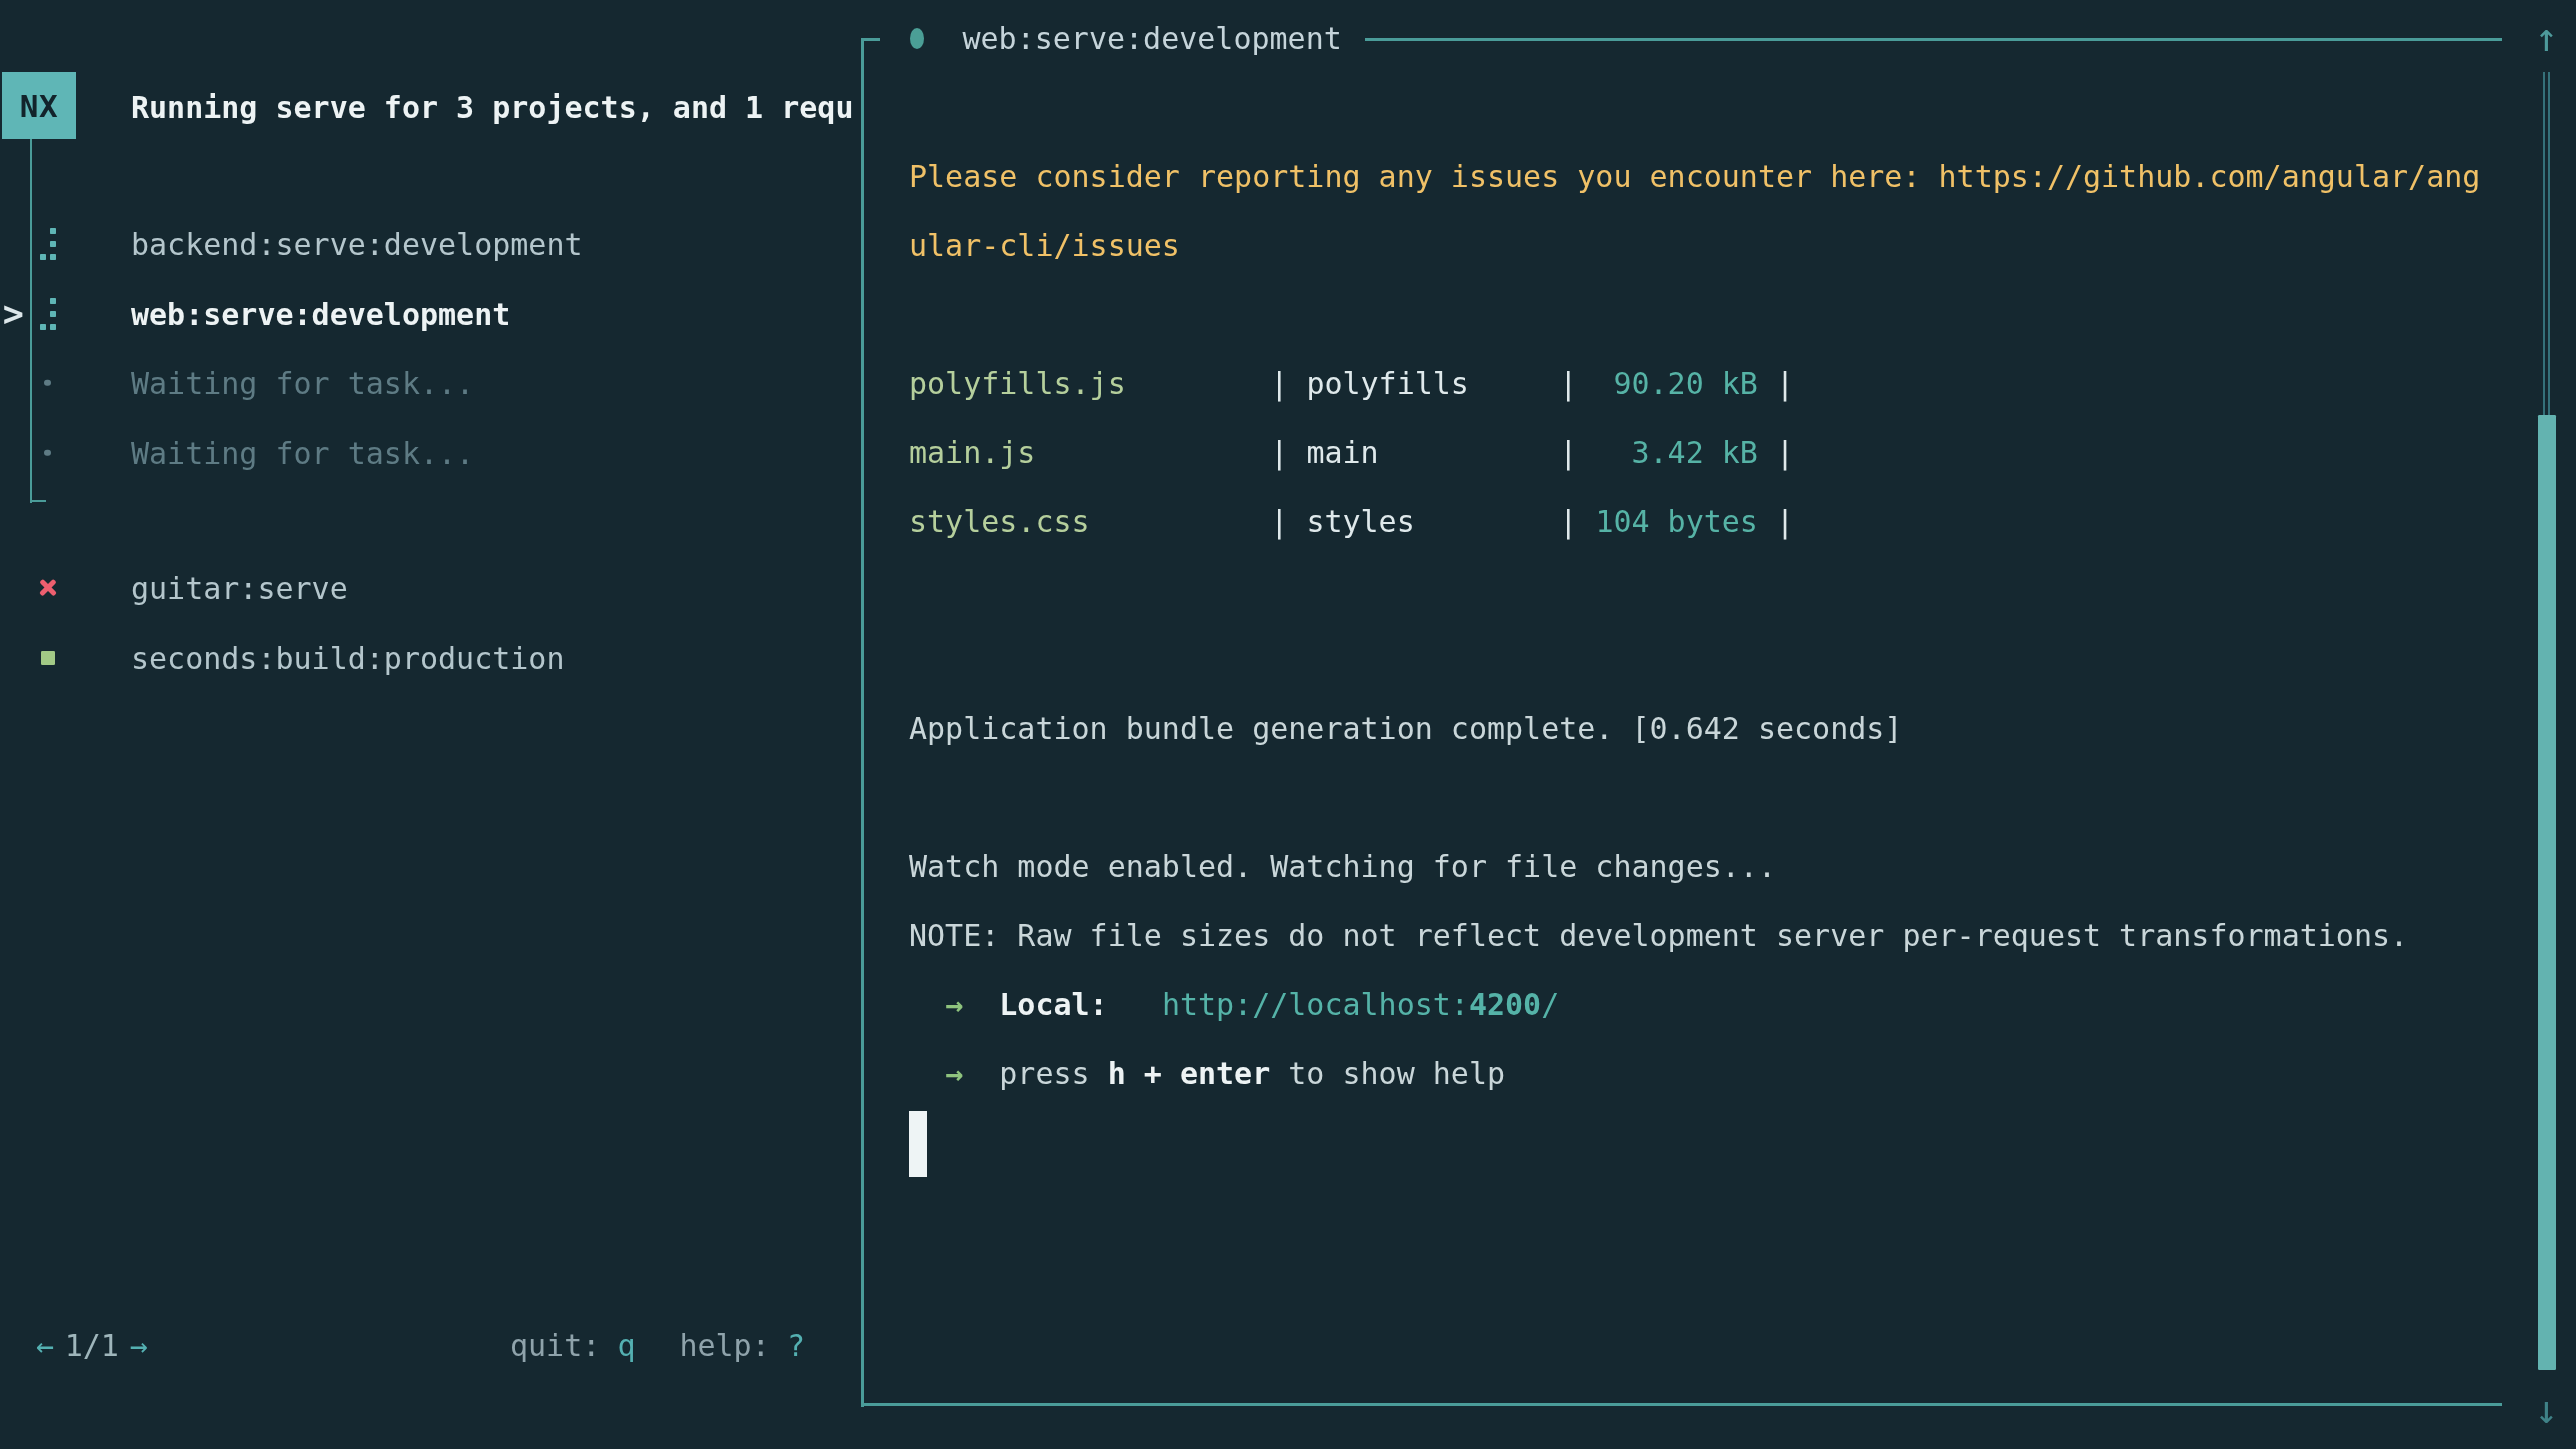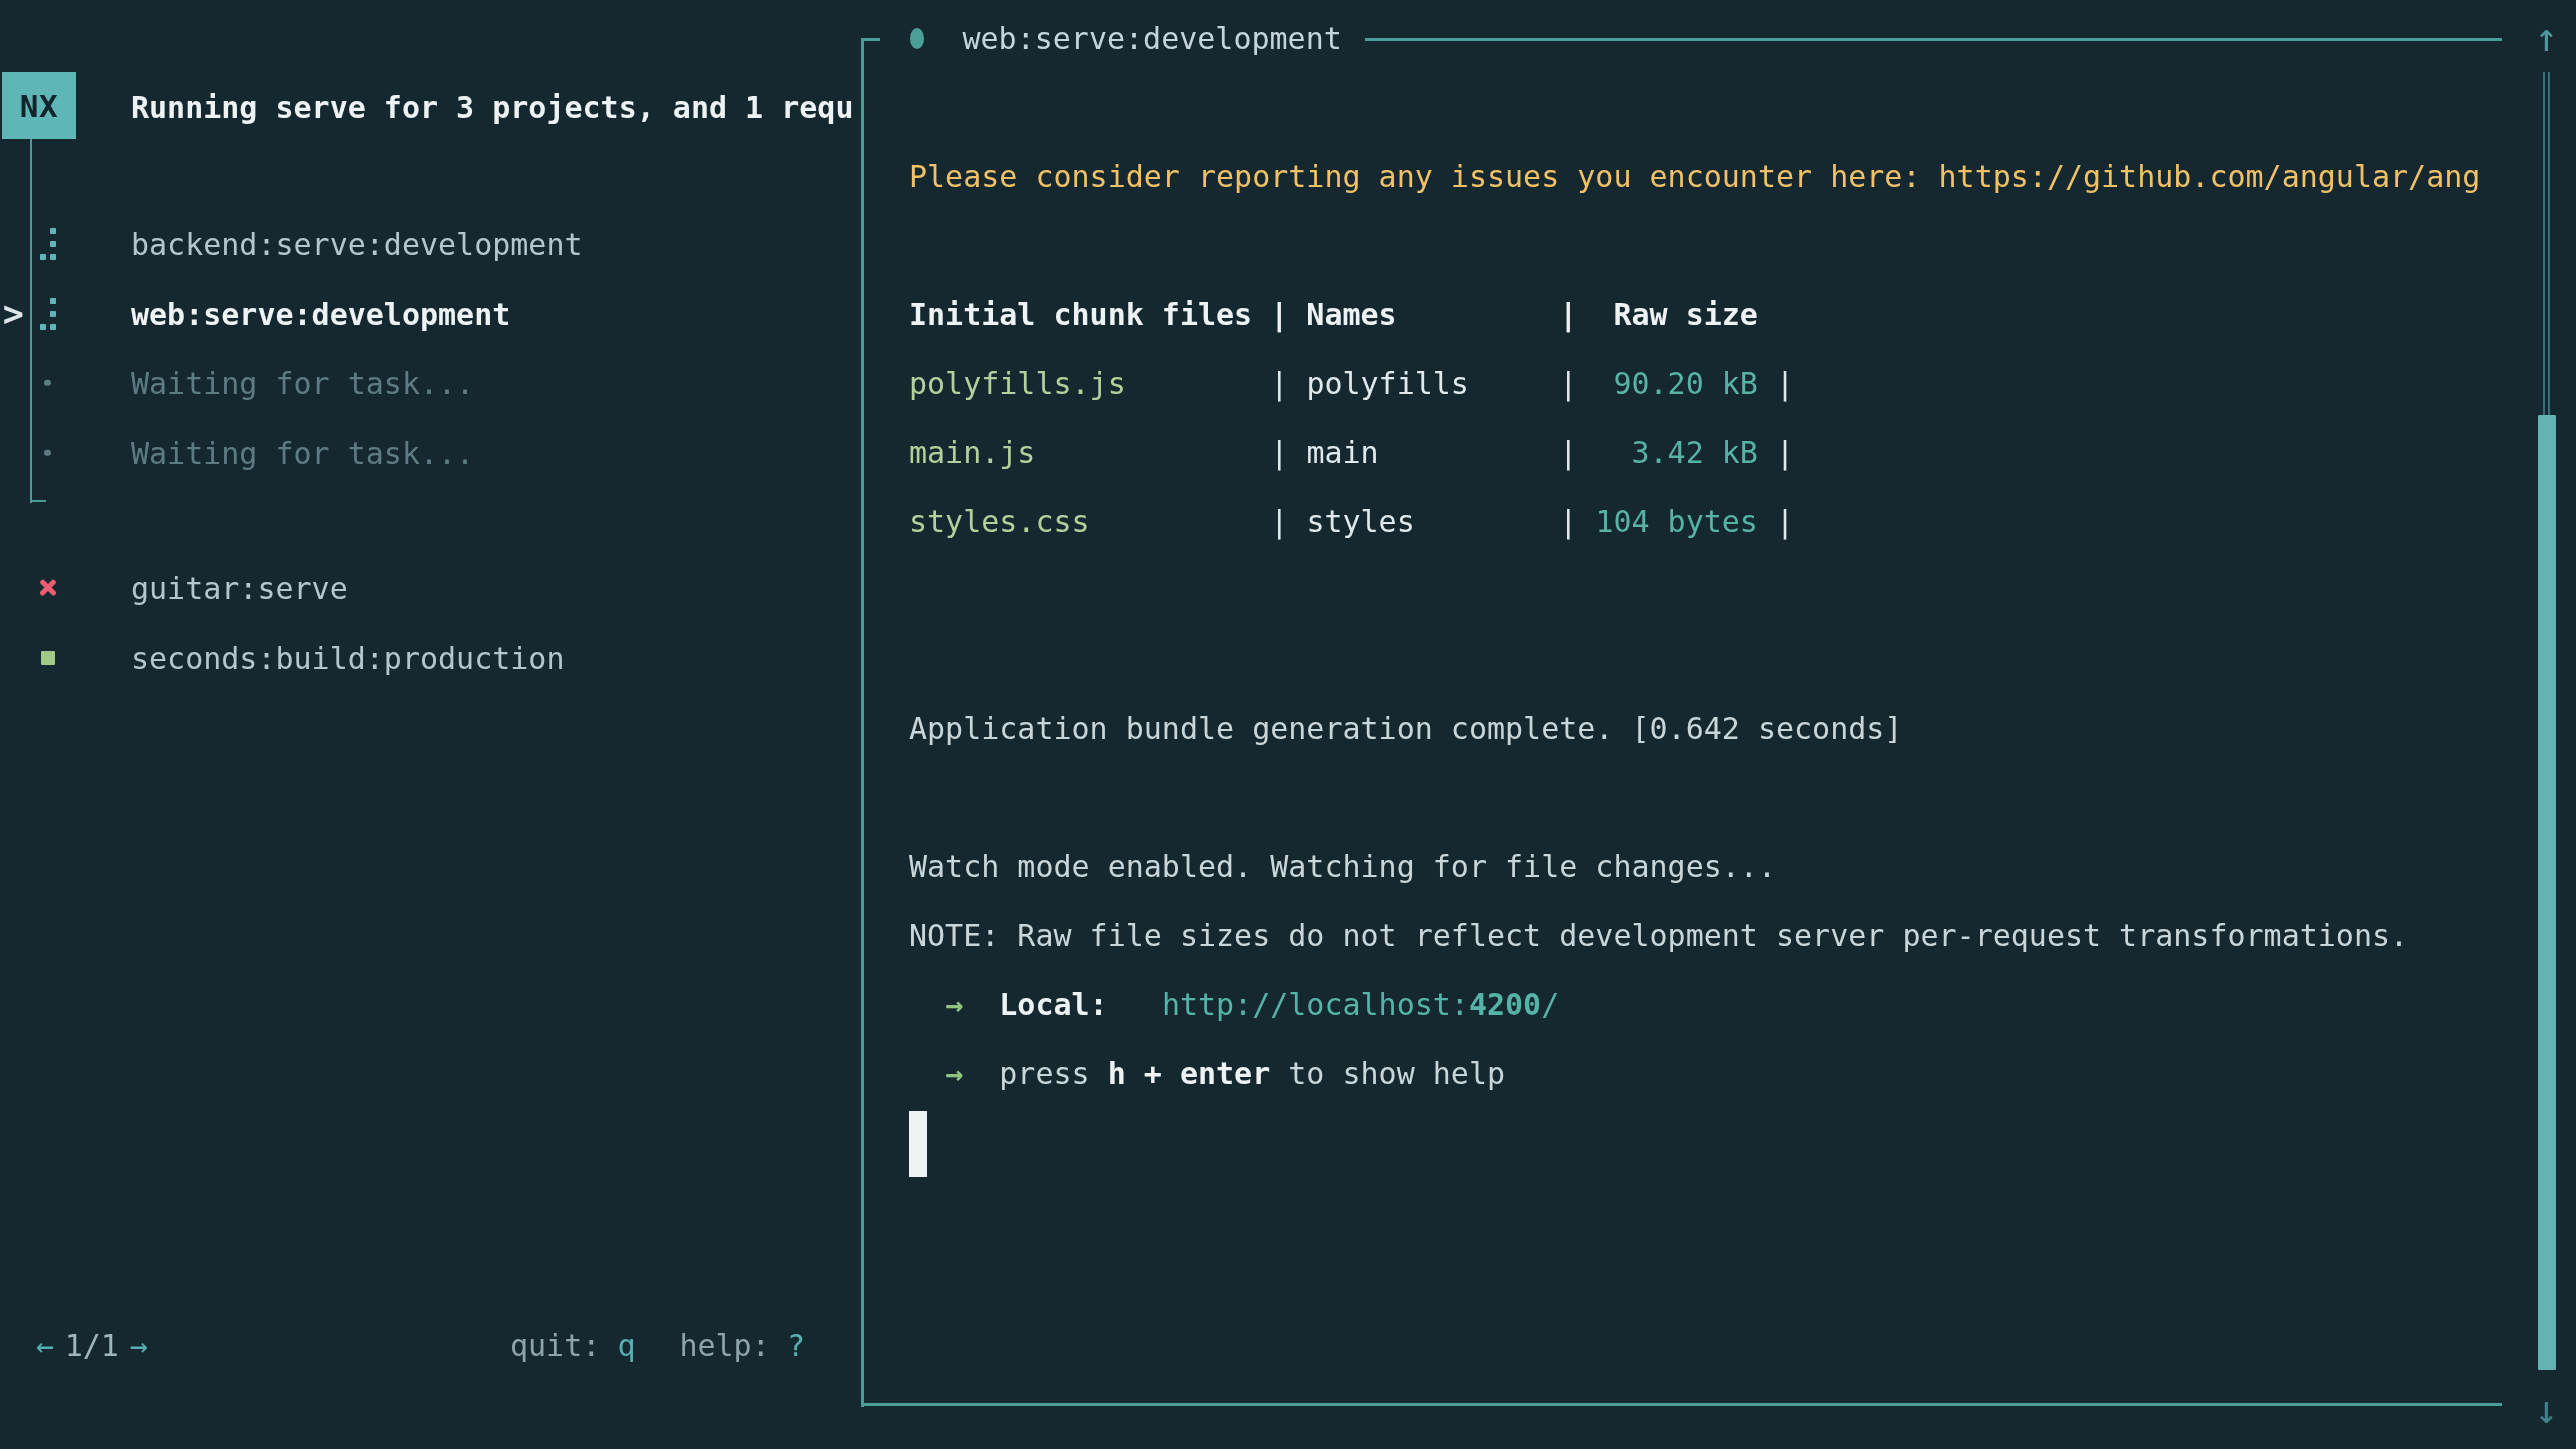--- a/index.html
+++ b/index.html
@@ -192,22 +192,22 @@
   <div>
     <div class="pb-top"></div>
     <div class="pb-left"></div>
     <div class="pb-bottom"></div>
     <div id="panel-title">
       <span class="bullet"></span>
       <span class="pt-text">web:serve:development</span>
     </div>
     <div id="panel-lines">
         <div class="tline"><span class="c-y">Please consider reporting any issues you encounter here: https://github.com/angular/ang</span></div>
-        <div class="tline"></div>
-        <div class="tline"><span class="c-b">Initial chunk files | Names         |  Raw size</span></div>
+        <div class="tline"><span class="c-y">ular-cli/issues</span></div>
+        <div class="tline"></div>
         <div class="tline"><span class="c-file">polyfills.js</span><span class="c-fg">        </span><span class="c-w">| </span><span class="c-w">polyfills</span><span class="c-fg">     </span><span class="c-w">| </span><span class="c-size"> 90.20 kB</span><span class="c-fg"> </span><span class="c-w">|</span></div>
         <div class="tline"><span class="c-file">main.js</span><span class="c-fg">             </span><span class="c-w">| </span><span class="c-w">main</span><span class="c-fg">          </span><span class="c-w">| </span><span class="c-size">  3.42 kB</span><span class="c-fg"> </span><span class="c-w">|</span></div>
         <div class="tline"><span class="c-file">styles.css</span><span class="c-fg">          </span><span class="c-w">| </span><span class="c-w">styles</span><span class="c-fg">        </span><span class="c-w">| </span><span class="c-size">104 bytes</span><span class="c-fg"> </span><span class="c-w">|</span></div>
         <div class="tline"></div>
         <div class="tline"></div>
         <div class="tline"><span class="c-fg">Application bundle generation complete. [0.642 seconds]</span></div>
         <div class="tline"></div>
         <div class="tline"><span class="c-fg">Watch mode enabled. Watching for file changes...</span></div>
         <div class="tline"><span class="c-fg">NOTE: Raw file sizes do not reflect development server per-request transformations.</span></div>
         <div class="tline"><span class="c-fg">  </span><span class="c-g">→</span><span class="c-fg">  </span><span class="c-b">Local:</span><span class="c-fg">   </span><span class="c-teal">http://localhost:</span><span class="c-tealb">4200</span><span class="c-teal">/</span></div>

